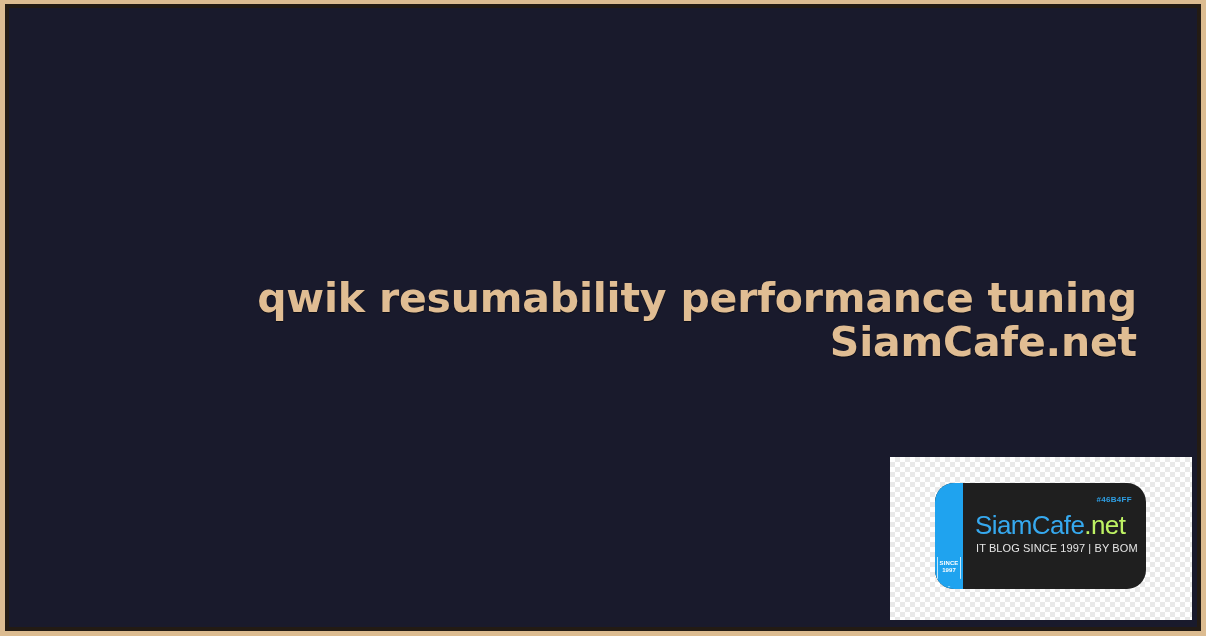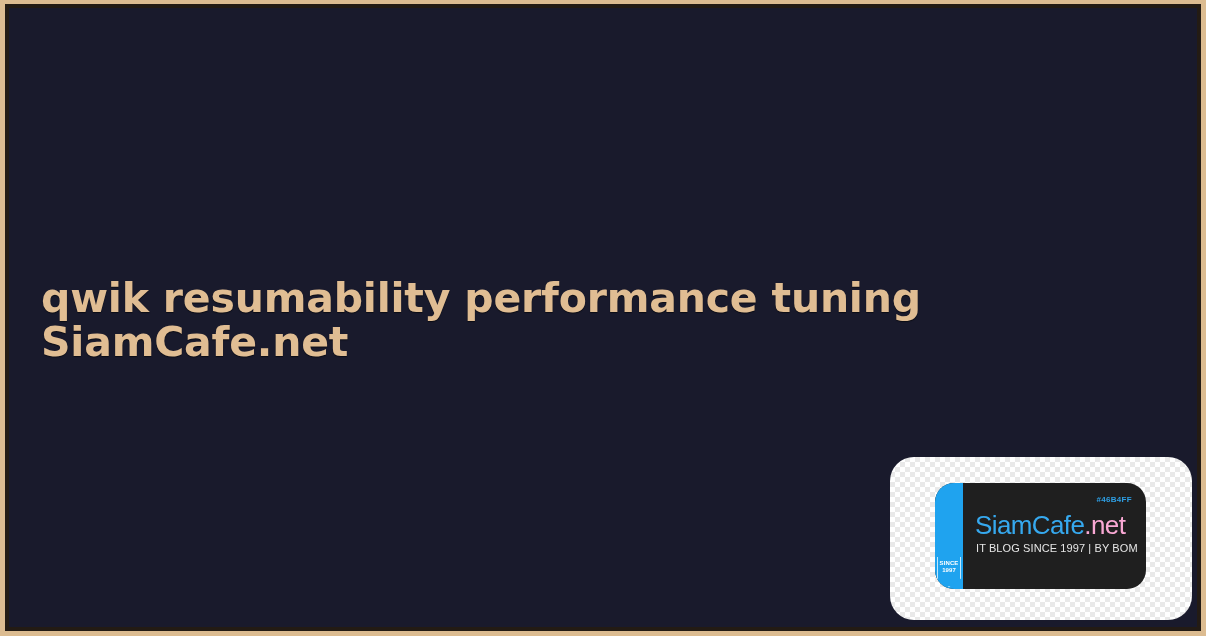--- a/index.html
+++ b/index.html
@@ -43,22 +43,22 @@
     background: #191a2c;
     overflow: hidden;
   }
 
   
   #headline-block {
     position: absolute;
     left: 0;
     right: 0;
     top: 268px;
-    text-align: left;
-    padding: 0 32px;
+    text-align: right;
+    padding: 0 60px;
     box-sizing: border-box;
   }
   .headline-line {
     display: block;
     font-family: "DejaVu Sans", sans-serif;
     font-weight: bold;
     font-size: 41px;
     line-height: 44px;
     letter-spacing: -0.2px;
     color: #e0bd93;
@@ -72,21 +72,20 @@
     left: 881px;
     top: 449px;
     width: 302px;
     height: 163px;
     background-color: #ffffff;
     background-image:
       linear-gradient(45deg, #e9e9e9 25%, transparent 25%, transparent 75%, #e9e9e9 75%),
       linear-gradient(45deg, #e9e9e9 25%, transparent 25%, transparent 75%, #e9e9e9 75%);
     background-size: 10px 10px;
     background-position: 0 0, 5px 5px;
-    border-radius: 24px;
   }
 
   
   #logo-card {
     position: absolute;
     left: 45px;
     top: 26px;
     width: 211px;
     height: 106px;
     border-radius: 19px;
@@ -151,21 +150,21 @@
     left: 12px;
     top: 28px;
     font-family: "Liberation Sans", sans-serif;
     font-size: 26px;
     line-height: 28px;
     font-weight: normal;
     letter-spacing: -0.6px;
     white-space: nowrap;
   }
   .wm-blue { color: #36a9ef; margin-top: 8px; }
-  .wm-white { color: #f9a8d4; }
+  .wm-white { color: #bef264; }
   #logo-tagline {
     position: absolute;
     left: 13px;
     top: 59px;
     font-family: "Liberation Sans", sans-serif;
     font-size: 11px;
     line-height: 13px;
     letter-spacing: 0.1px;
     color: #e6e6e6;
     white-space: nowrap;

